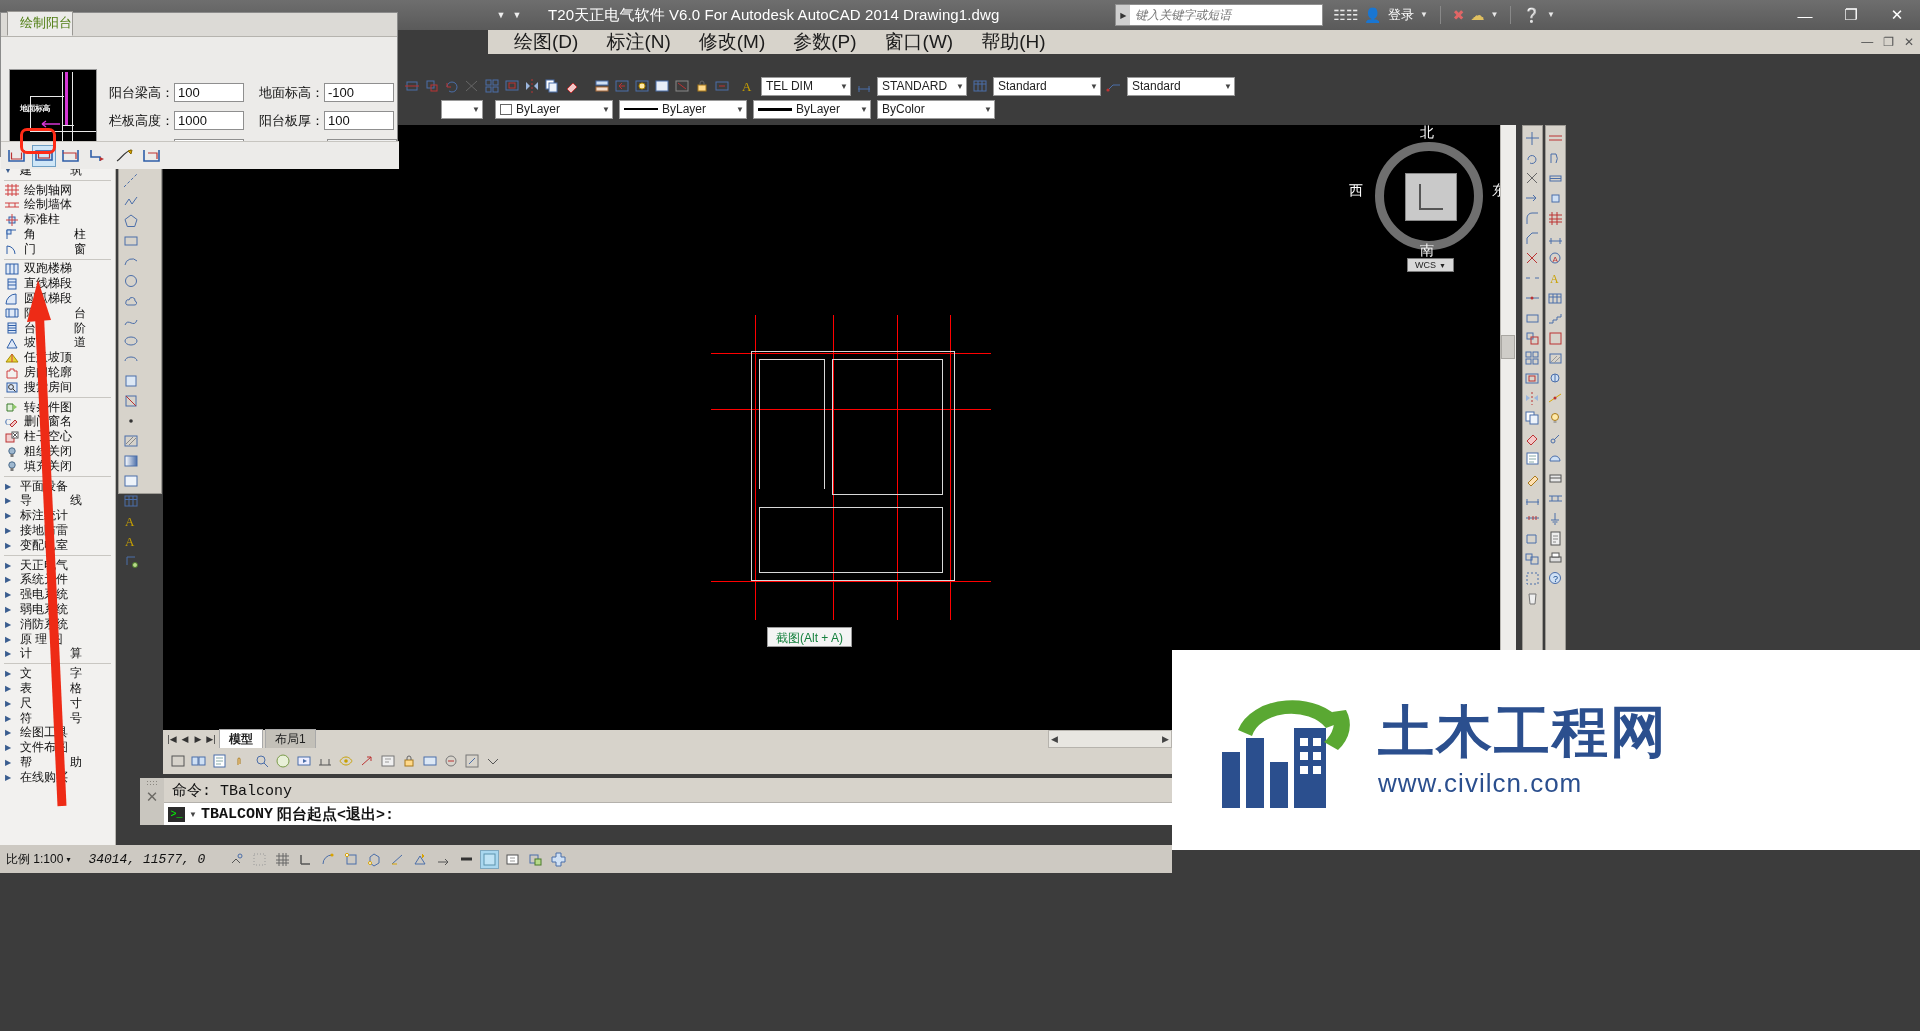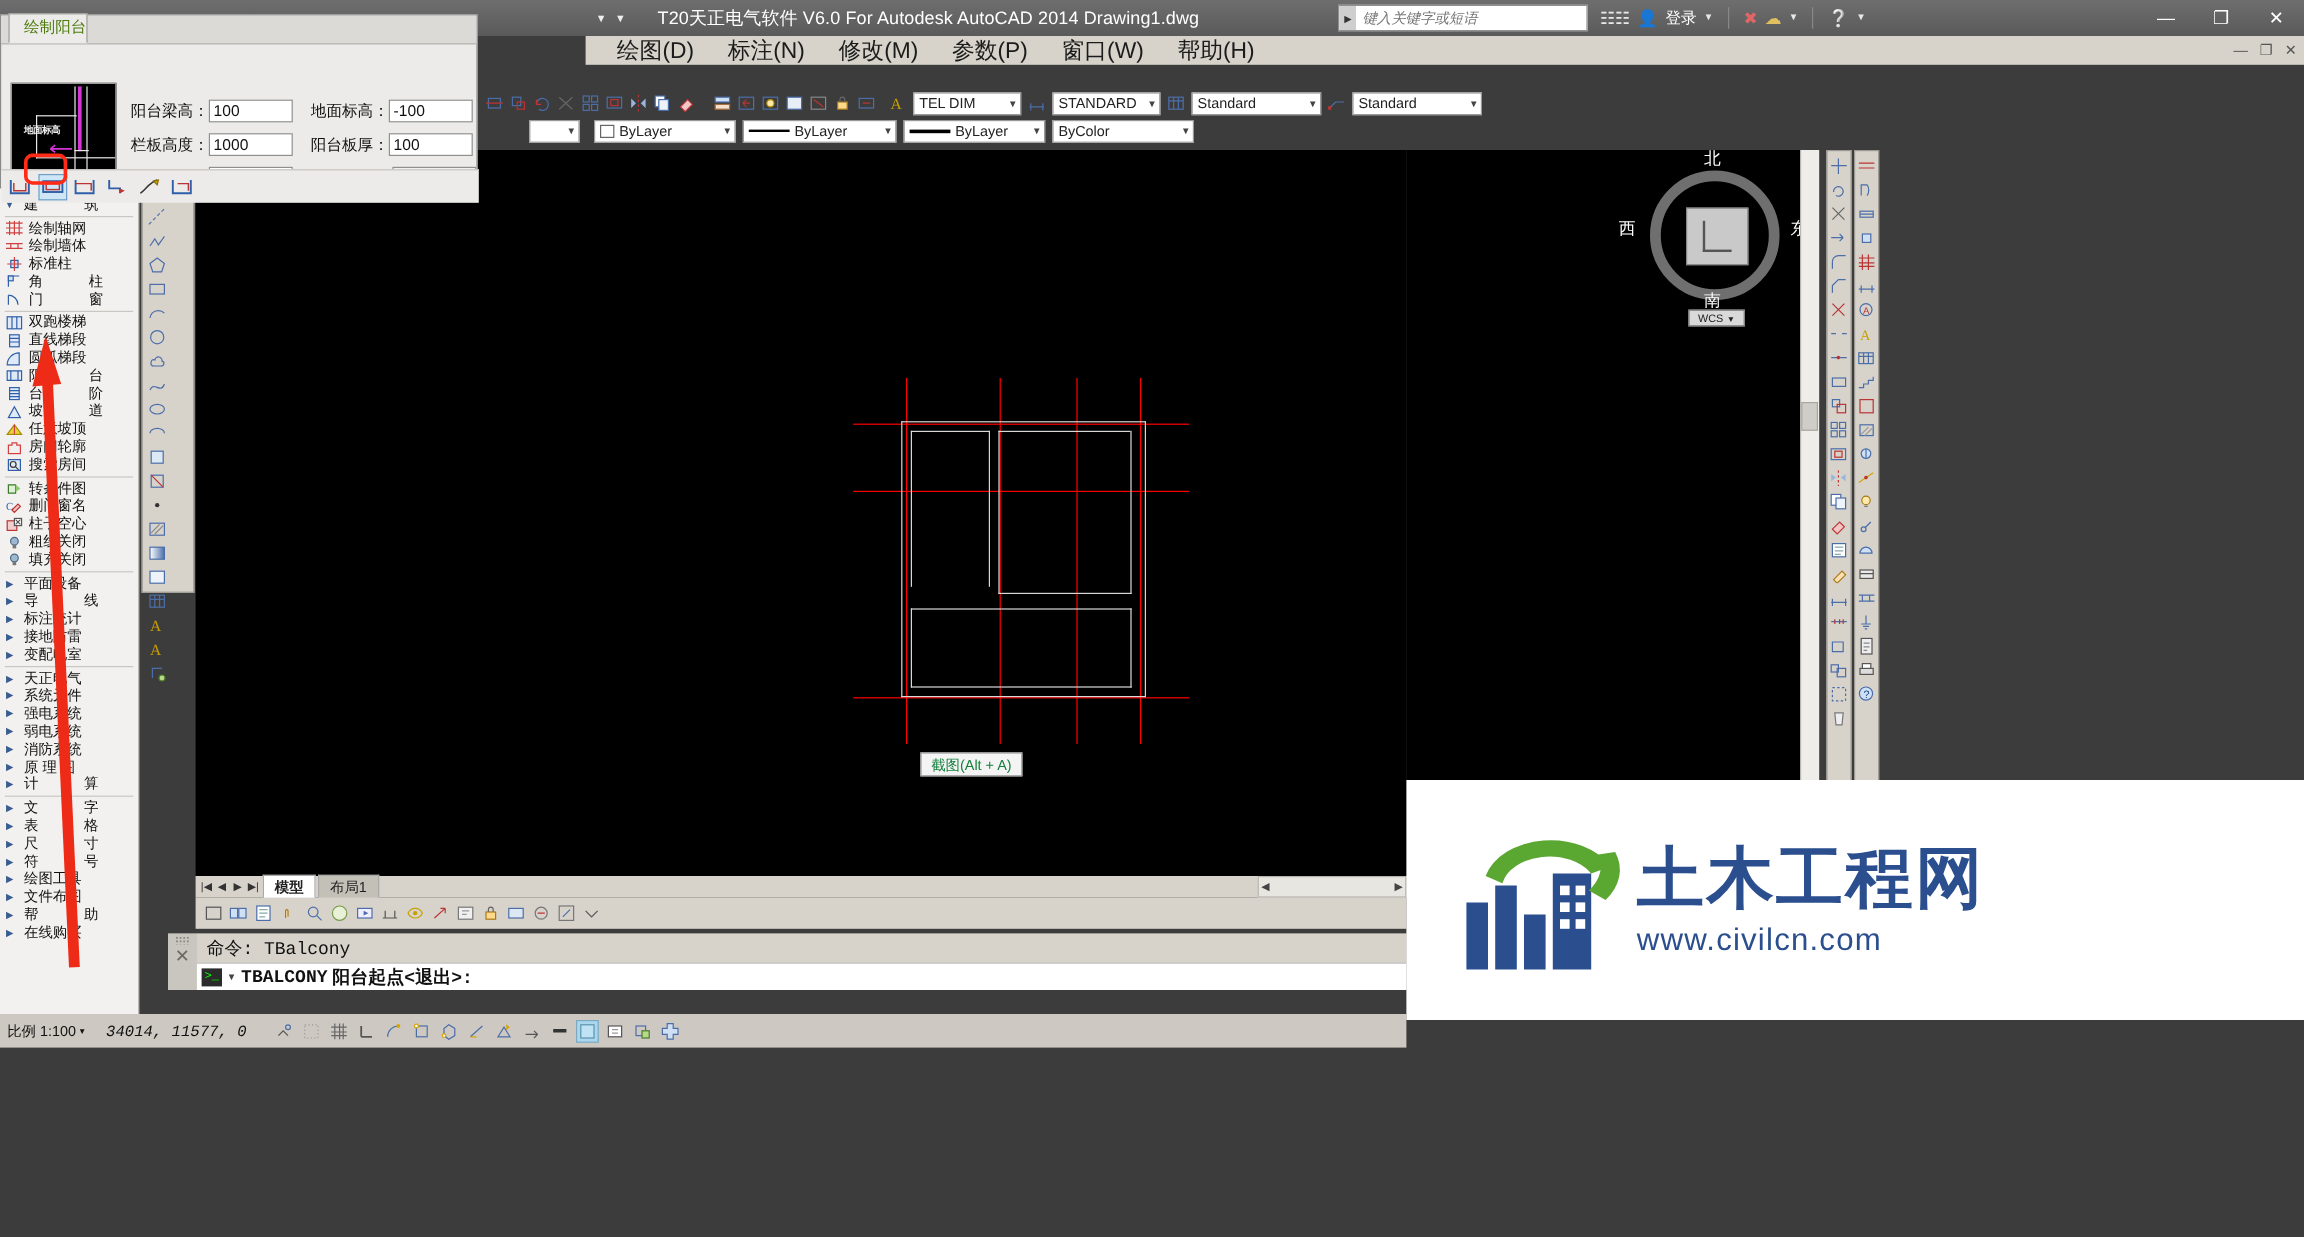--- a/index.html
+++ b/index.html
@@ -157,21 +157,21 @@
   .ckbox{width:13px;height:13px;border:1px solid #6f6f6f;background:#fff;margin-right:4px;}
   .dlg-toolbar{position:absolute;left:0;top:128px;width:398px;height:28px;background:#ecebe9;border-top:1px solid #c7c5c0;display:flex;align-items:center;padding-left:4px;gap:3px;}
   .dbtn{width:24px;height:22px;display:flex;align-items:center;justify-content:center;}
   .dbtn.sel{background:#cfe6f7;border:1px solid #6f9fc4;}
 
   
   .hl-box{position:absolute;left:20px;top:128px;width:36px;height:26px;border:3px solid #ff2b16;border-radius:7px;pointer-events:none;}
   .arrow-svg{position:absolute;left:0px;top:130px;width:120px;height:680px;pointer-events:none;}
 
   
-  .watermark{position:absolute;left:1172px;top:650px;width:748px;height:200px;background:#fff;display:flex;align-items:center;padding-left:42px;}
+  .watermark{position:absolute;left:1172px;top:650px;width:748px;height:200px;background:#fff;display:flex;align-items:center;gap:14px;padding-left:42px;}
   .wm-text{display:flex;flex-direction:column;line-height:1;}
   .wm-main{font-size:56px;font-weight:bold;color:#2b4f8e;letter-spacing:2px;}
   .wm-sub{font-size:26px;color:#2b4f8e;margin-top:10px;letter-spacing:1px;}
 </style>
 </head>
 <body>
 
 <div id="root">
 <div class="app-window">
 

